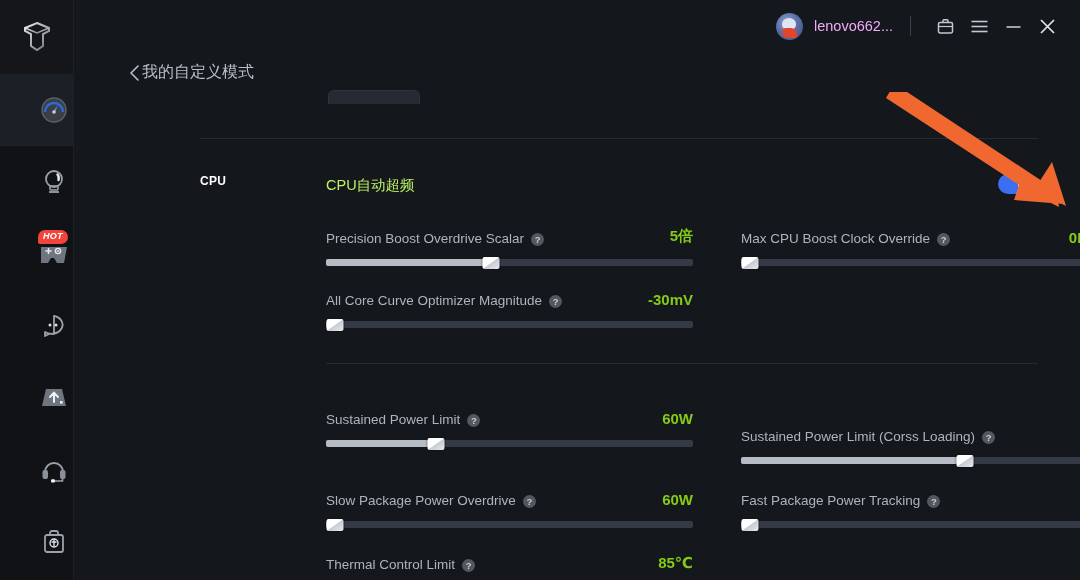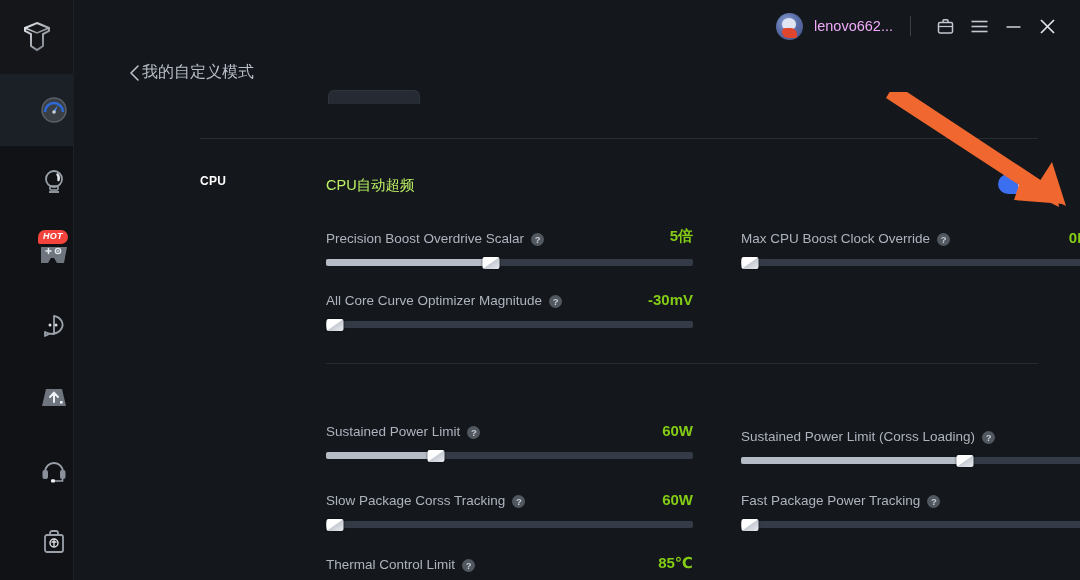--- a/index.html
+++ b/index.html
@@ -356,21 +356,21 @@
           <div class="shead">
             <span class="slabel">All Core Curve Optimizer Magnitude</span>
             <span class="qmark">?</span>
             <span class="sval">-30mV</span>
           </div>
           <div class="strack">
             <div class="sfill" style="width: 1%;"></div>
             <div class="sthumb" style="left: 2.4%;"></div>
           </div>
         </div>
-        <div class="srow col1" style="top: 193px;">
+        <div class="srow col1" style="top: 181px;">
           <div class="shead">
             <span class="slabel">Sustained Power Limit</span>
             <span class="qmark">?</span>
             <span class="sval">60W</span>
           </div>
           <div class="strack">
             <div class="sfill" style="width: 30%;"></div>
             <div class="sthumb" style="left: 30%;"></div>
           </div>
         </div>
@@ -379,21 +379,21 @@
             <span class="slabel">Sustained Power Limit (Corss Loading)</span>
             <span class="qmark">?</span>
           </div>
           <div class="strack">
             <div class="sfill" style="width: 61%;"></div>
             <div class="sthumb" style="left: 61%;"></div>
           </div>
         </div>
         <div class="srow col1" style="top: 262px;">
           <div class="shead">
-            <span class="slabel">Slow Package Corss Tracking</span>
+            <span class="slabel">Slow Package Power Overdrive</span>
             <span class="qmark">?</span>
             <span class="sval">60W</span>
           </div>
           <div class="strack">
             <div class="sfill" style="width: 1%;"></div>
             <div class="sthumb" style="left: 2.4%;"></div>
           </div>
         </div>
         <div class="srow col2" style="top: 262px;">
           <div class="shead">

